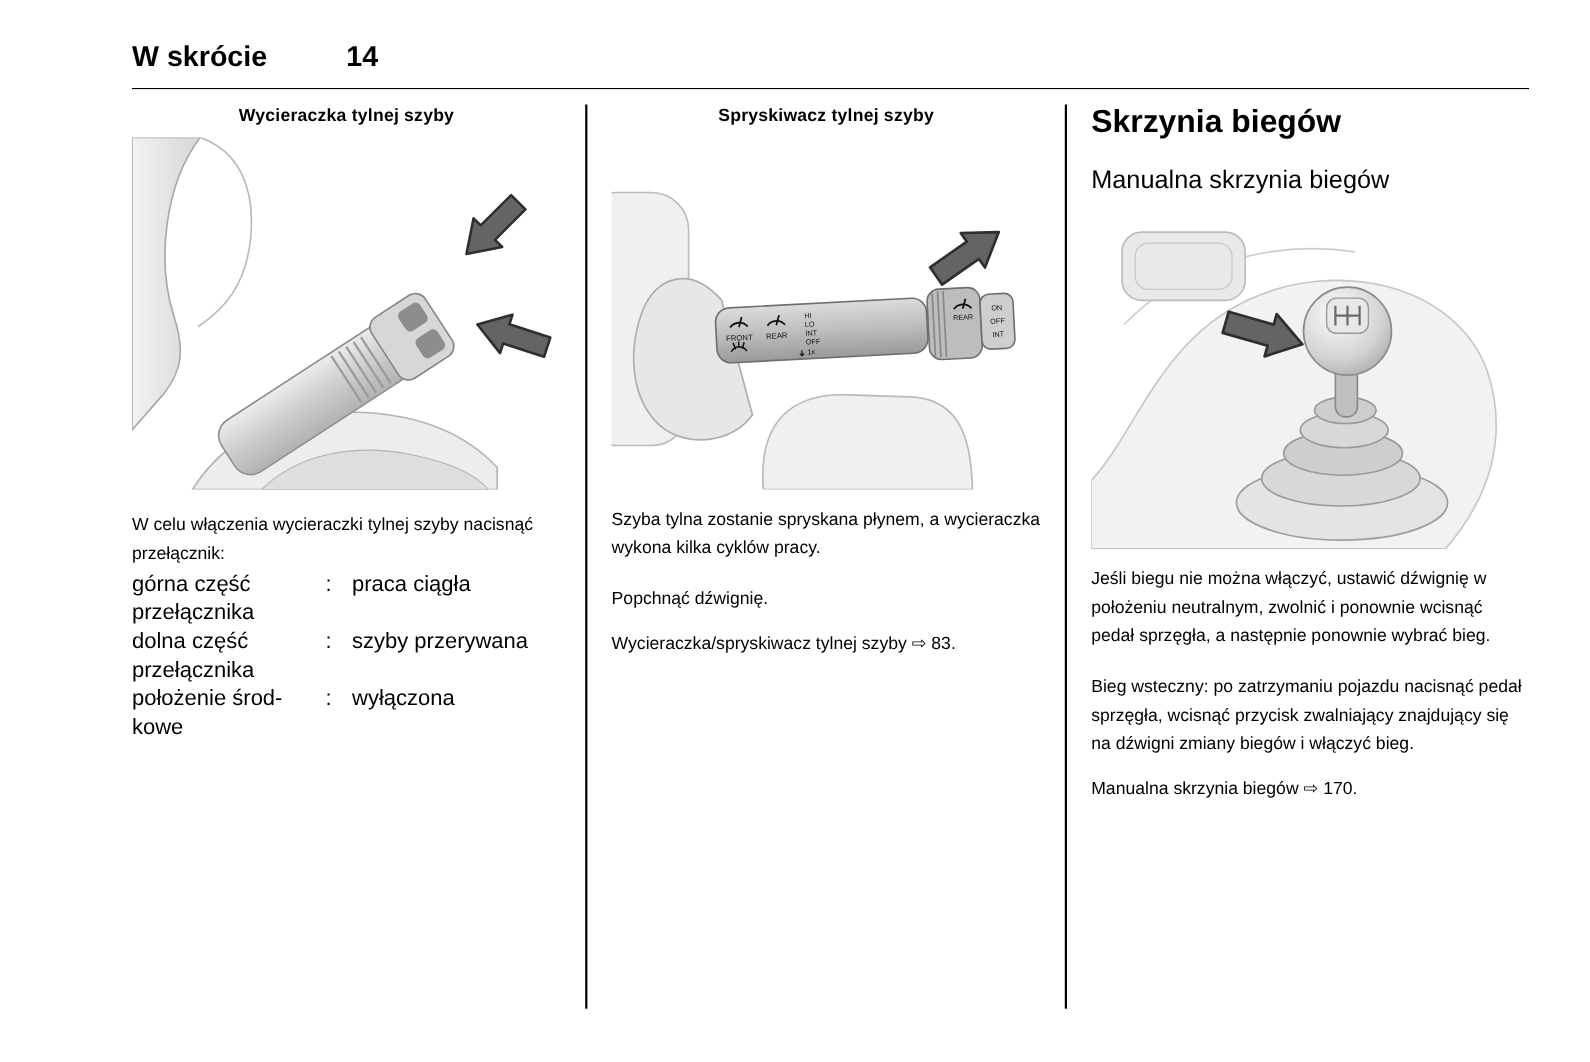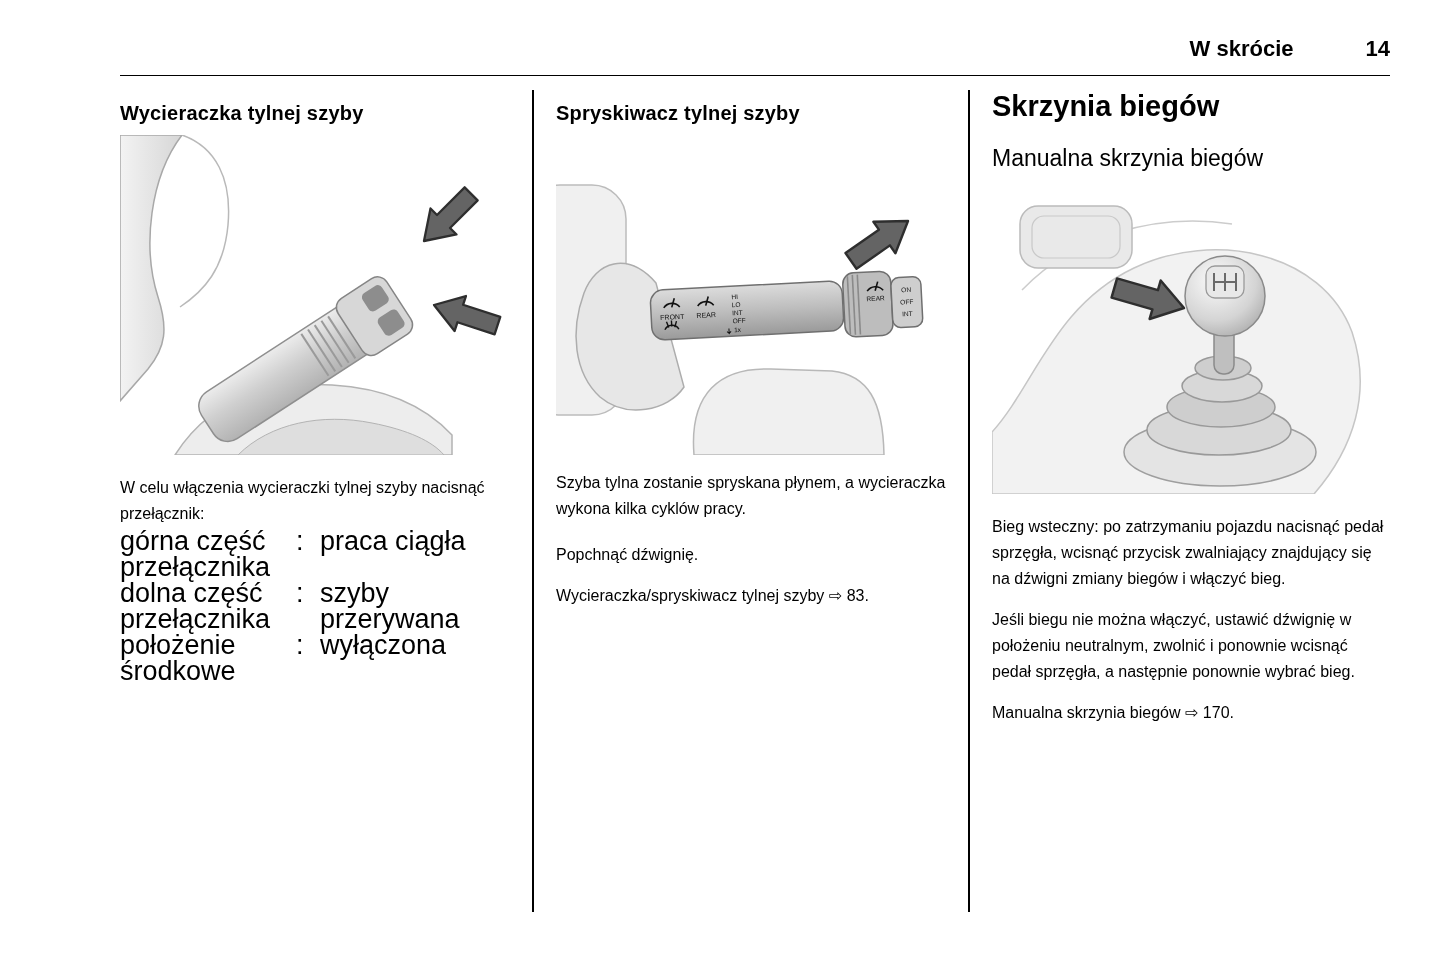--- a/index.html
+++ b/index.html
@@ -6,49 +6,49 @@
   html, body { background:#ffffff; }
   body {
     width:1445px; height:965px; overflow:hidden;
     font-family:"Liberation Sans", sans-serif;
     color:#000;
   }
   .page { width:1445px; height:965px; padding:36px 55px 0 120px; }
 
   
   .page-header {
-    display:flex; justify-content:flex-end; align-items:baseline; gap:72px;
-    font-size:22px; font-weight:bold; padding-bottom:13px;
+    display:flex; justify-content:flex-start; align-items:baseline; gap:72px;
+    font-size:26px; font-weight:bold; padding-bottom:13px;
   }
   .header-rule { border-top:1.5px solid #000; }
 
   
   .columns {
     display:grid;
     grid-template-columns:390px 46px 390px 46px 398px;
     align-items:start;
   }
   .vdivider { width:1.5px; height:822px; background:#000; justify-self:center; margin-top:14px; }
 
   .col { min-height:830px; }
 
-  h2.col-heading { font-size:20px; font-weight:bold; margin:26px 0 0; letter-spacing:.2px; }
+  h2.col-heading { font-size:16px; font-weight:bold; margin:16px 0 0; letter-spacing:.2px;text-align:center; }
   h1.col-heading-major { font-size:29px; font-weight:bold; margin:14px 0 0; }
   h3.col-subheading { font-size:23px; font-weight:normal; margin:22px 0 0; }
 
   figure.fig { margin:10px 0 0; }
   figure.fig svg { display:block; }
   figure.fig-gear { margin-top:22px; }
 
   p.body-text { font-size:16px; line-height:26px; margin-top:15px; }
   p.first-after-fig { margin-top:20px; }
 
   .def-table {
     display:grid; grid-template-columns:176px 24px 1fr;
-    font-size:27px; line-height:26px; margin-top:1px;
+    font-size:20px; line-height:26px; margin-top:1px;
   }
   .def-table .term { grid-column:1; }
   .def-table .colon { grid-column:2; }
   .def-table .definition { grid-column:3; }
 
   svg text { font-family:"Liberation Sans", sans-serif; fill:#111; }
 </style>
 </head>
 <body>
 
@@ -237,19 +237,19 @@
             <line x1="244" y1="79" x2="244" y2="97"></line>
             <line x1="222" y1="88" x2="244" y2="88"></line>
           </g>
 
           <g fill="#646464" stroke="#2e2e2e" stroke-width="2" stroke-linejoin="round">
             <use href="#w3-arrow" transform="translate(192,114) rotate(16) scale(1.25)"></use>
           </g>
         </svg>
       </figure>
 
+      <p class="body-text">Jeśli biegu nie można włączyć, ustawić dźwignię w położeniu neutralnym, zwolnić i ponownie wcisnąć pedał sprzęgła, a następnie ponownie wybrać bieg.</p>
       <p class="body-text first-after-fig">Bieg wsteczny: po zatrzymaniu pojazdu nacisnąć pedał sprzęgła, wcisnąć przycisk zwalniający znajdujący się na dźwigni zmiany biegów i włączyć bieg.</p>
-      <p class="body-text">Jeśli biegu nie można włączyć, ustawić dźwignię w położeniu neutralnym, zwolnić i ponownie wcisnąć pedał sprzęgła, a następnie ponownie wybrać bieg.</p>
       <p class="body-text">Manualna skrzynia biegów ⇨ 170.</p>
     </section>
 
   </main>
 </div>
 
 </body></html>

